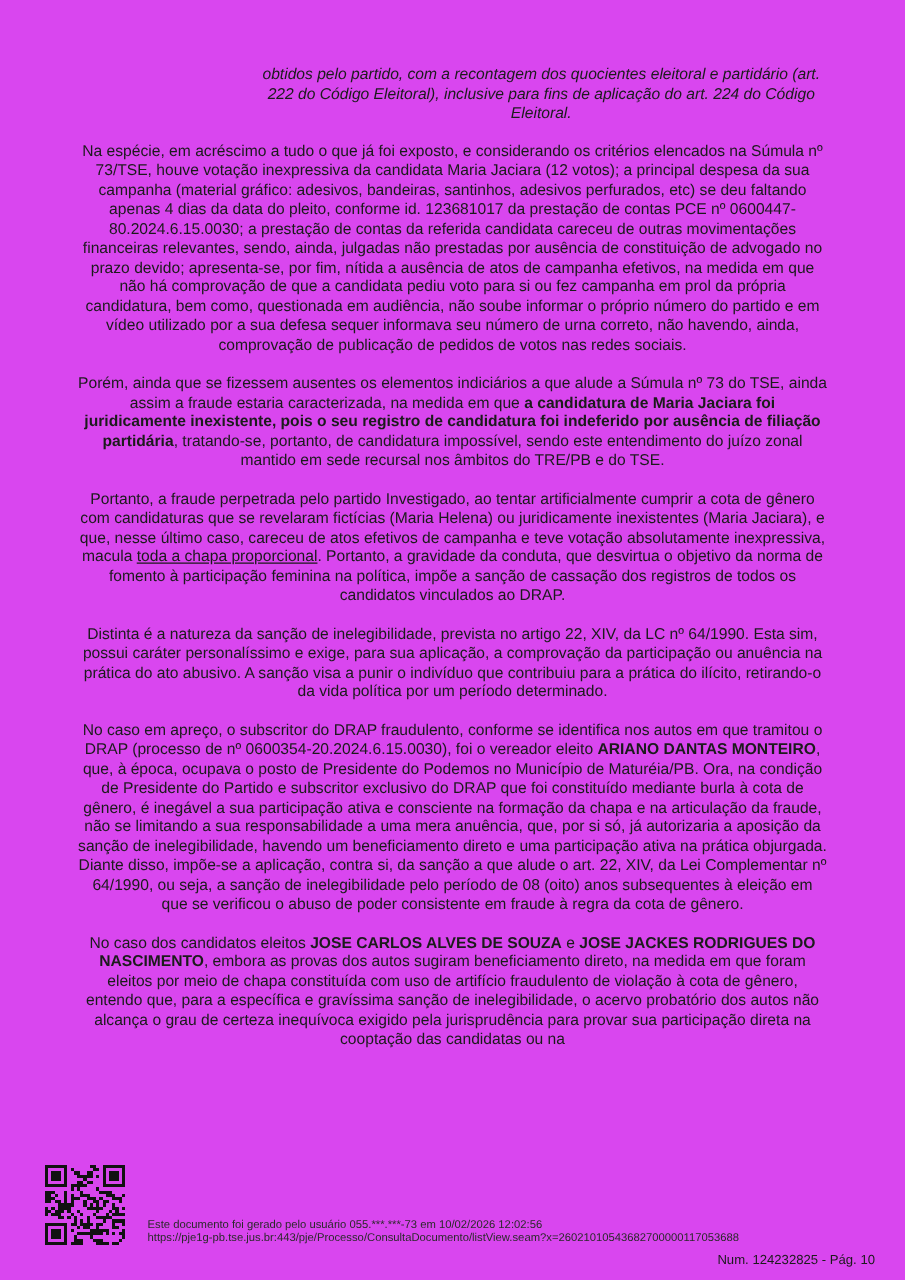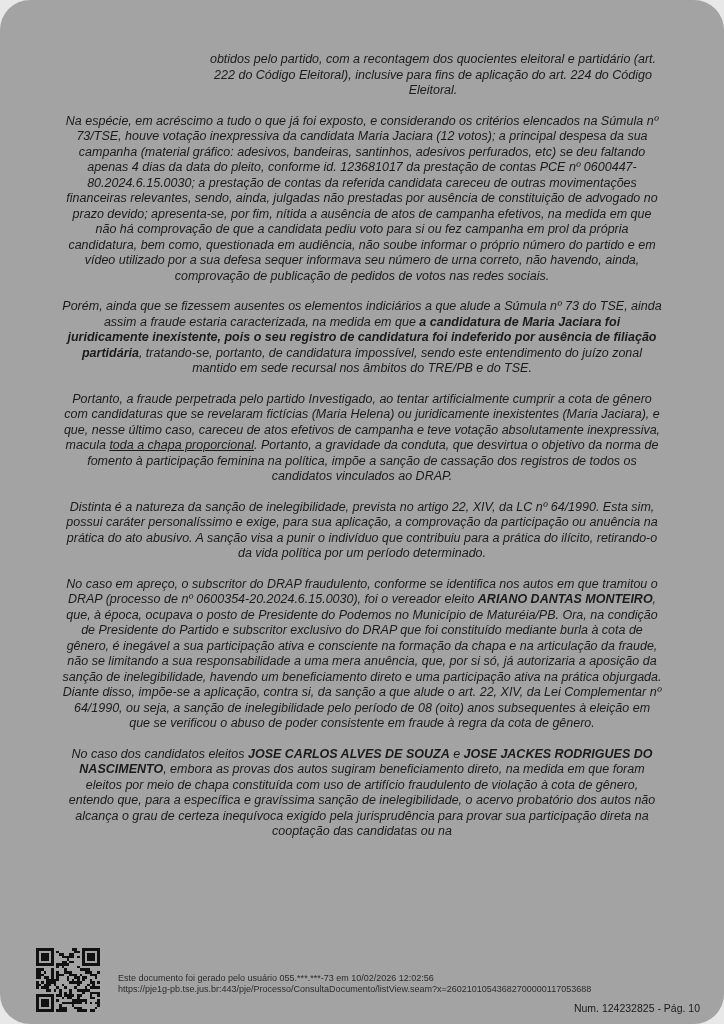--- a/index.html
+++ b/index.html
@@ -1,54 +1,52 @@
 <!DOCTYPE html>
 <html lang="pt-BR"><head>
 <meta charset="utf-8">
 <style>
   html, body { margin: 0; padding: 0; background: #e8e8e8; }
   .page {
     position: relative;
     width: 724px;
     height: 1024px;
     margin: 0 auto;
-    background: #a3a3a3;
+    background: #d946ef;
     font-family: "Liberation Sans", "DejaVu Sans", sans-serif;
     color: #1b1b1b;
     overflow: hidden;
-    border-radius: 30px;
   }
   .body-col {
     position: absolute;
     top: 0; left: 62px;
     width: 600px;
     padding-top: 52px;
   }
   .para {
     text-align: center;
     font-size: 12.5px;
     line-height: 15.5px;
     margin: 15px 0;
     color: #1b1b1b;
-    font-style: italic;
   }
   .para:first-child { margin-top: 0; }
   .para.quote {
     font-style: italic;
     margin-left: 142px;
     width: 458px;
   }
   .seg-bold { font-weight: bold; }
   .seg-underline { text-decoration: underline; text-align: center; }
   .footer {
     position: absolute;
     left: 36px;
-    bottom: 12px;
+    bottom: 28px;
     display: flex;
-    align-items: center;
+    align-items: flex-end;
     gap: 18px;
   }
   .qr {
     width: 64px;
     height: 64px;
     flex: 0 0 auto;
   }
   .qr svg { display: block; width: 64px; height: 64px; shape-rendering: crispEdges; }
   .footer-meta {
     margin-top: 7px;

